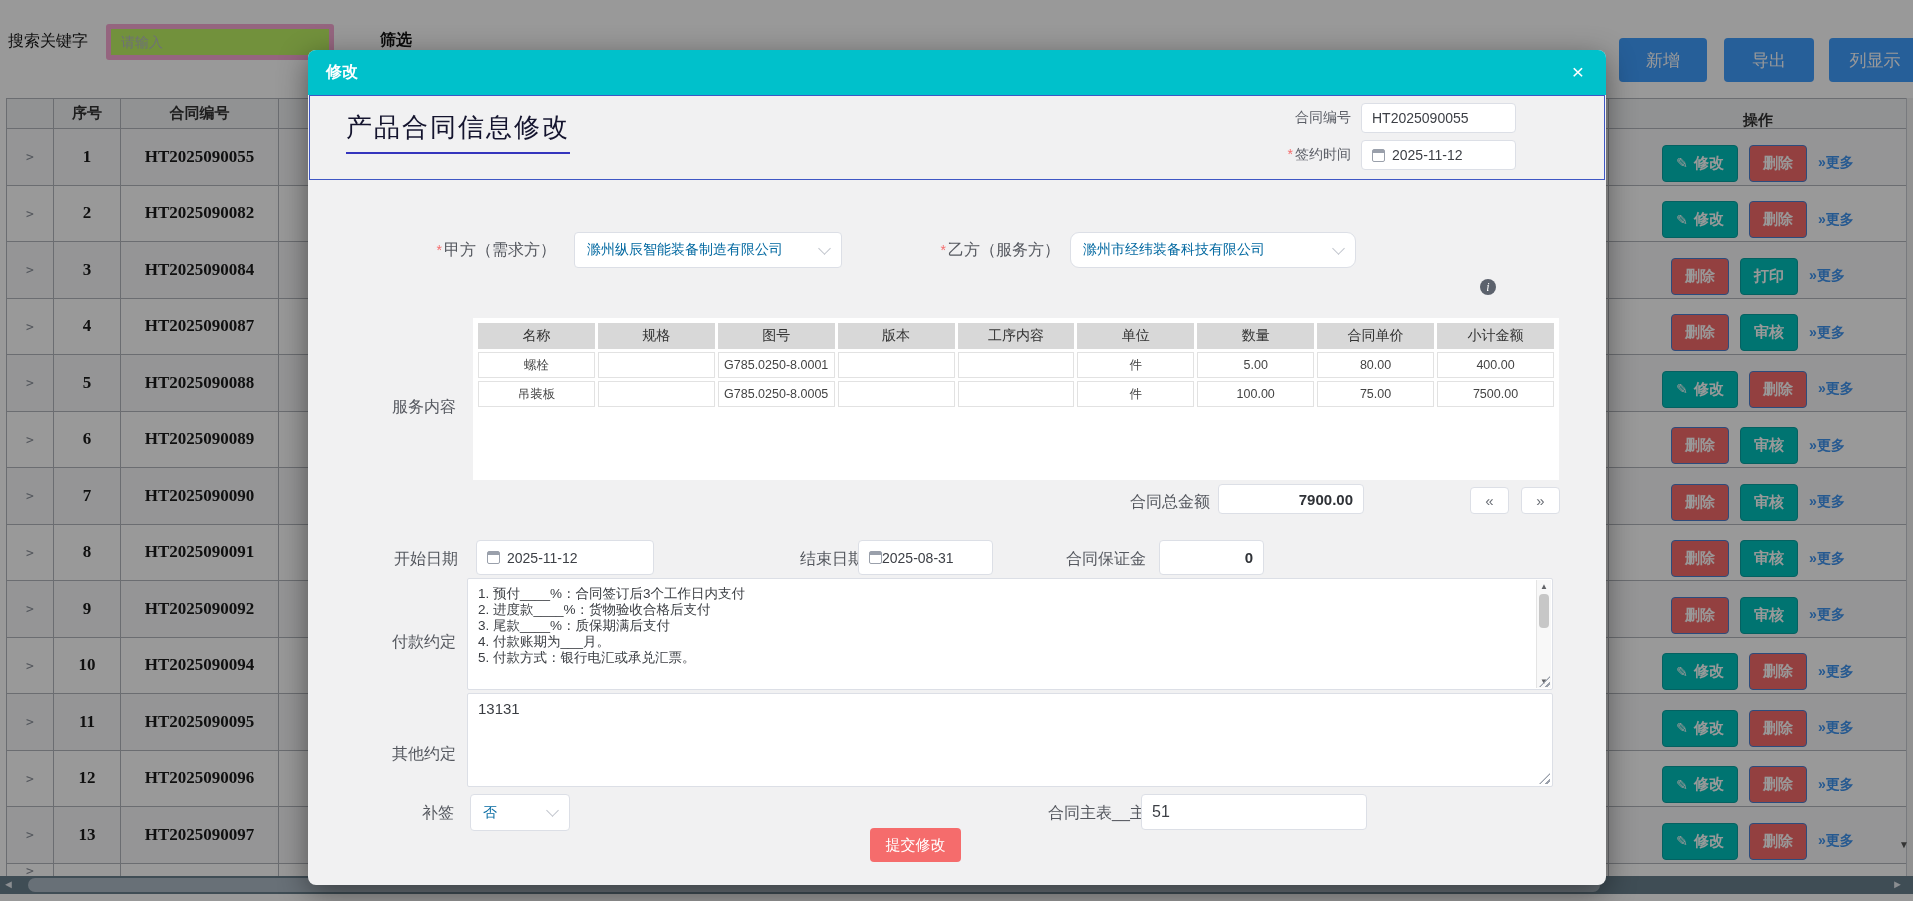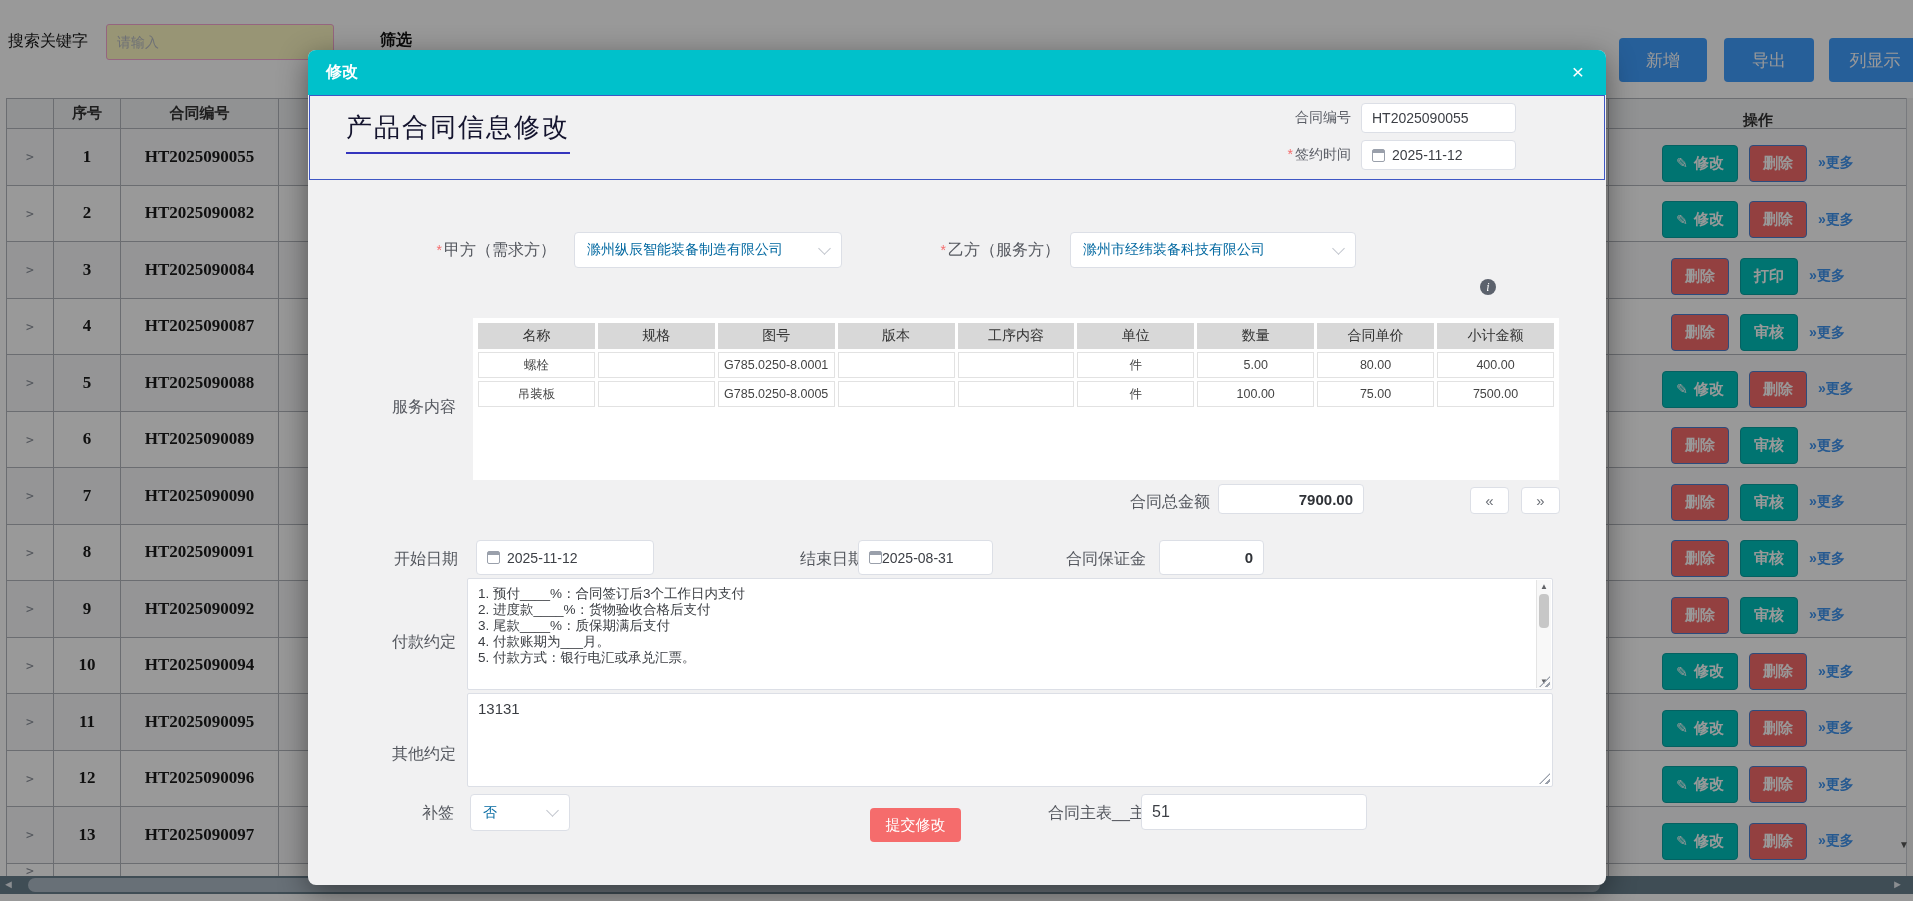--- a/index.html
+++ b/index.html
@@ -3,21 +3,21 @@
 <meta charset="utf-8">
 <style>
   * { margin:0; padding:0; box-sizing:border-box; }
   html,body { background:#888; }
   body { font-family:"Liberation Sans","DejaVu Sans",sans-serif; }
   .stage { position:relative; width:1913px; height:901px; background:#fff; overflow:hidden; }
 
   
   .bg { position:absolute; inset:0; background:#fff; }
   .topbar-label { position:absolute; left:8px; top:31px; font-size:16px; color:#1a1a1a; }
-  .search-input { position:absolute; left:106px; top:24px; width:228px; height:36px; border:1px solid #f9a8d4; border-radius:3px; background:#fef9c3; font-size:14px; color:#303133; padding:0 10px; }
+  .search-input { position:absolute; left:106px; top:24px; width:228px; height:36px; border:5px solid #f9a8d4; border-radius:3px; background:#bef264; font-size:14px; color:#303133; padding:0 10px; }
   .search-input::placeholder { color:#b8bcc4; }
   .filter-label { position:absolute; left:380px; top:30px; font-size:16px; font-weight:bold; color:#111; }
   .toolbar-btn { position:absolute; top:38px; height:44px; border:none; border-radius:4px; background:#409eff; color:#fff; font-size:17px; font-family:inherit; cursor:pointer; }
   .tb-add { left:1619px; width:88px; }
   .tb-export { left:1724px; width:90px; }
   .tb-cols { left:1829px; width:92px; }
 
   .bg-table { position:absolute; left:6px; top:98px; width:1902px; border:1px solid #b2b6bd; border-bottom:none; }
   .bg-row { display:grid; grid-template-columns:47px 67px 158px 1fr 298px; border-bottom:1px solid #b2b6bd; background:#fff; }
   .bg-row.hdr { height:30px; background:#f2f3f5; }
@@ -80,21 +80,21 @@
 
   .area-box { position:absolute; left:159px; width:1086px; background:#fff; border:1px solid #dcdfe6; border-radius:2px; font-size:13.5px; color:#3a3d42; }
   .area-text { padding:7px 24px 7px 10px; white-space:pre-line; line-height:16px; }
   .scrollbar-y { position:absolute; top:1px; bottom:1px; right:1px; width:15px; background:#f8f8f8; border-left:1px solid #e4e4e4; }
   .sb-up,.sb-down { position:absolute; left:0; right:0; text-align:center; font-size:8px; color:#606266; cursor:pointer; }
   .sb-up { top:2px; } .sb-down { bottom:2px; }
   .sb-thumb { position:absolute; left:2px; right:2px; top:14px; height:34px; background:#c7c7c7; border-radius:4px; cursor:grab; }
   .resize-handle { position:absolute; right:2px; bottom:2px; width:11px; height:11px; cursor:nwse-resize;
     background:repeating-linear-gradient(135deg, transparent 0 3px, #9aa0ab 3px 4.5px); clip-path:polygon(100% 0,100% 100%,0 100%); }
 
-  .submit-btn { position:absolute; left:562px; top:758px; width:91px; height:34px; background:#f56c6c; border:none; border-radius:4px; color:#fff; font-size:15px; font-family:inherit; cursor:pointer; }
+  .submit-btn { position:absolute; left:562px; top:778px; width:91px; height:34px; background:#f56c6c; border:none; border-radius:4px; color:#fff; font-size:15px; font-family:inherit; cursor:pointer; }
 </style>
 </head>
 <body>
 
 <div class="stage">
 
   <div class="bg">
     <span class="topbar-label">搜索关键字</span>
     <input class="search-input" placeholder="请输入" style="">
     <span class="filter-label">筛选</span>
@@ -331,21 +331,21 @@
         </div>
       </div>
     </div>
 
     <div class="m-label lbl-right" style="left:40px;top:190px;width:208px;"><span class="req">*</span><span>甲方（需求方）</span></div>
     <div class="sel" style="left:266px;top:182px;width:268px;height:36px;">
       <span>滁州纵辰智能装备制造有限公司</span>
       <span class="chevron"></span>
     </div>
     <div class="m-label lbl-right" style="left:556px;top:190px;width:196px;"><span class="req">*</span><span>乙方（服务方）</span></div>
-    <div class="sel" style="left:762px;top:182px;width:286px;height:36px;">
+    <div class="sel" style="left:762px;top:182px;width:286px;height:36px;border-radius:9px;">
       <span>滁州市经纬装备科技有限公司</span>
       <span class="chevron"></span>
     </div>
     <div class="info-icon">i</div>
 
     <div class="m-label" style="left:84px;top:347px;">服务内容</div>
     <div class="service-panel">
       <table class="svc-table">
         <thead>
             <tr id="svc-head">

